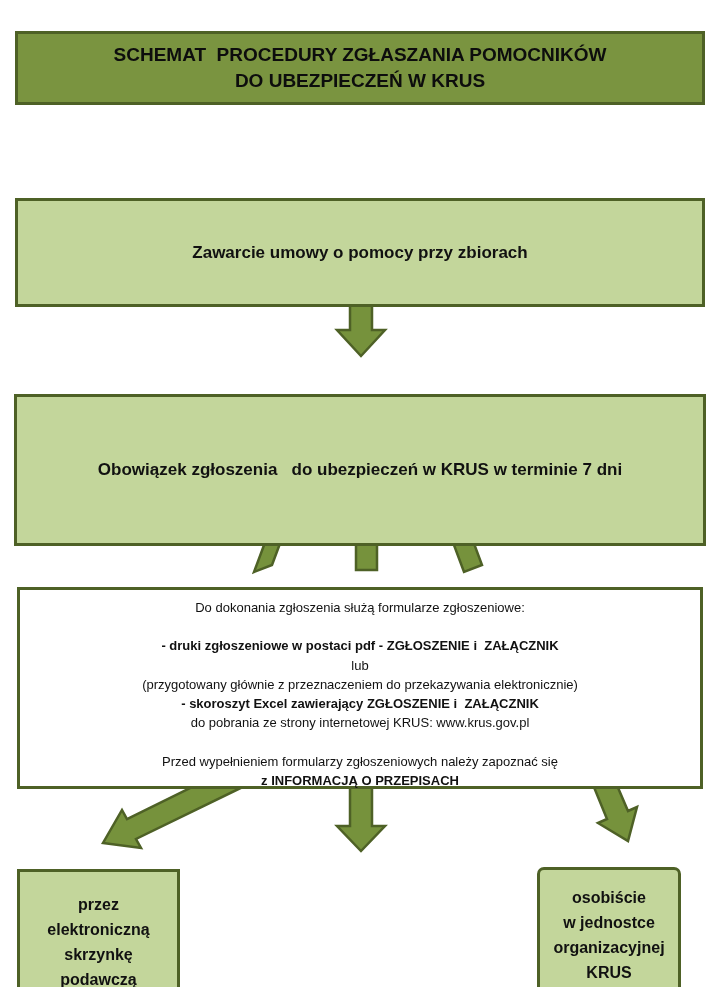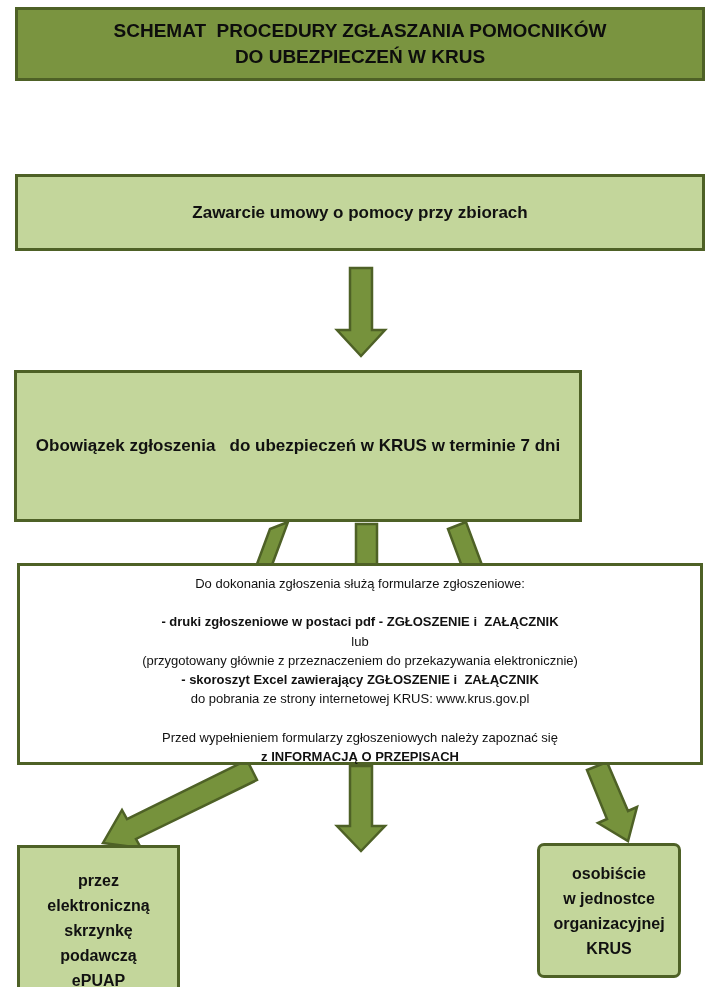--- a/index.html
+++ b/index.html
@@ -10,29 +10,29 @@
     --text:#111111;
     --background:#ffffff;
   }
   html,body{margin:0;padding:0;background:#fff;}
   .canvas{
     position:relative;width:720px;height:987px;background:var(--background);
     font-family:"Liberation Sans", sans-serif;color:var(--text);overflow:hidden;
   }
   .box{
     position:absolute;box-sizing:border-box;border:3px solid var(--border-dark);
-    display:flex;align-items:center;justify-content:center;text-align:center;
+    display:flex;align-items:center;justify-content:center;text-align:center;margin-top:24px;
   }
   .title-box{
     left:15px;top:7px;width:690px;height:74px;background:var(--header-fill);
     font-weight:bold;font-size:19px;line-height:26px;white-space:pre-wrap;color:#0d0d0d;
   }
   .step-box{background:var(--box-fill);font-weight:bold;font-size:17px;white-space:pre-wrap;}
-  .step1{left:15px;top:174px;width:690px;height:77px;}
-  .step2{left:14px;top:370px;width:568px;height:152px;}
+  .step1{left:15px;top:174px;width:690px;height:109px;}
+  .step2{left:14px;top:370px;width:692px;height:152px;}
   .info-box{
     left:17px;top:563px;width:686px;height:202px;background:#ffffff;
     flex-direction:column;justify-content:flex-start;padding-top:8px;
     font-size:13px;line-height:19.2px;
   }
   .info-line{min-height:19.2px;white-space:pre-wrap;}
   .info-line.b{font-weight:bold;}
   .option-box{
     background:var(--box-fill);font-weight:bold;font-size:16px;line-height:25px;
     white-space:pre-line;

